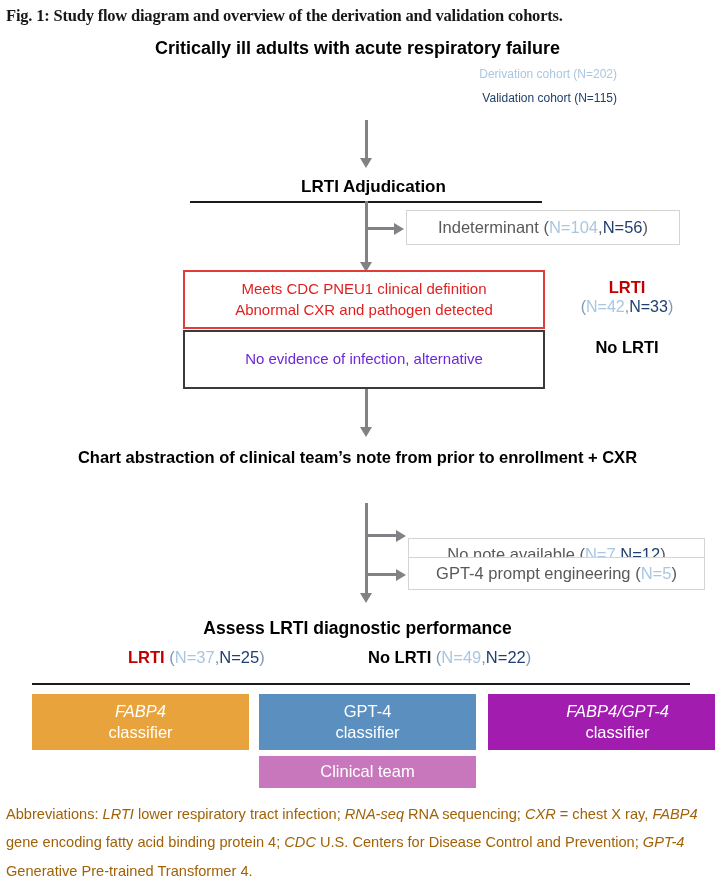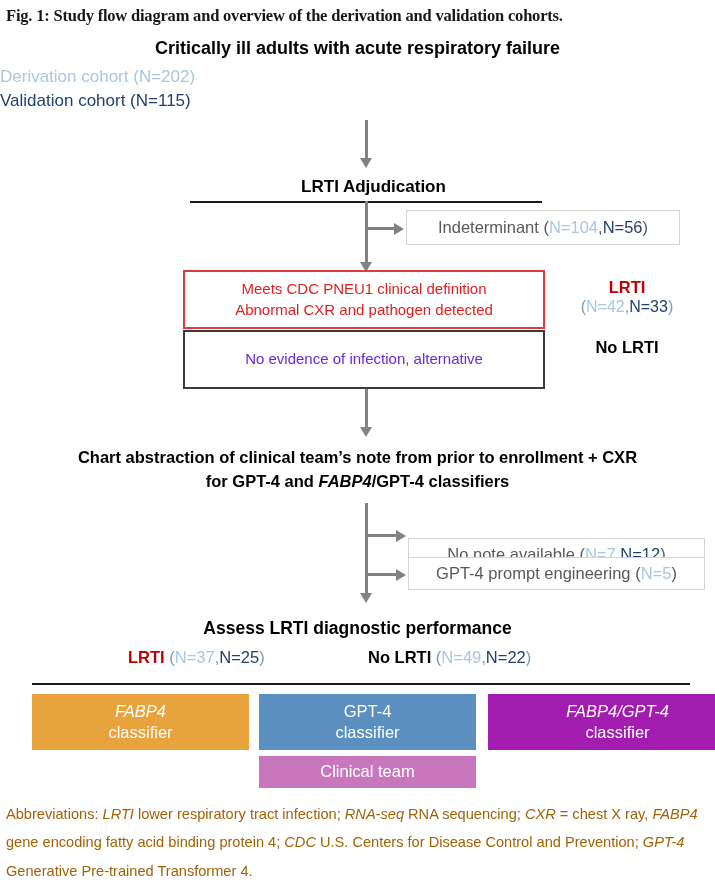--- a/index.html
+++ b/index.html
@@ -31,22 +31,22 @@
     position: absolute;
     text-align: center;
     font-weight: bold;
     color: #000;
   }
 
   
   .cohort-line {
     position: absolute;
     width: 617px;
-    text-align: left;
-    font-size: 17px;
+    text-align: right;
+    font-size: 12px;
     white-space: nowrap;
   }
   .derivation { color: #a9c6e2; }
   .validation { color: #1f3f6e; }
 
   
   .nd { color: #a9c6e2; }
   .nv { color: #1f3f6e; }
   .paren { color: #7f98b5; }
 
@@ -218,21 +218,20 @@
 
 <div class="grouplab" style="left:552px; top:338px; width:150px;">
   <span class="ttl ttl-black">No LRTI</span>
 </div>
 
 <div class="vstem" style="left:365px; top:389px; height:40px;"></div>
 <div class="arrowhead-down" style="left:360px; top:427px;"></div>
 
 <div class="midhead" style="top:446px;">
   <div>Chart abstraction of clinical team’s note from prior to enrollment + CXR</div>
-  <div><span>for GPT-4 and </span><i>FABP4</i><span>/GPT-4 classifiers</span></div>
 </div>
 
 <div class="vstem" style="left:365px; top:503px; height:93px;"></div>
 <div class="arrowhead-down" style="left:360px; top:593px;"></div>
 
 <div class="hstem" style="left:365px; top:534px; width:32px;"></div>
 <div class="arrowhead-right" style="left:396px; top:530px;"></div>
 
 <div class="gbox" style="left:408px; top:538px; width:297px; height:33px;">
   <span>No note available (</span>

